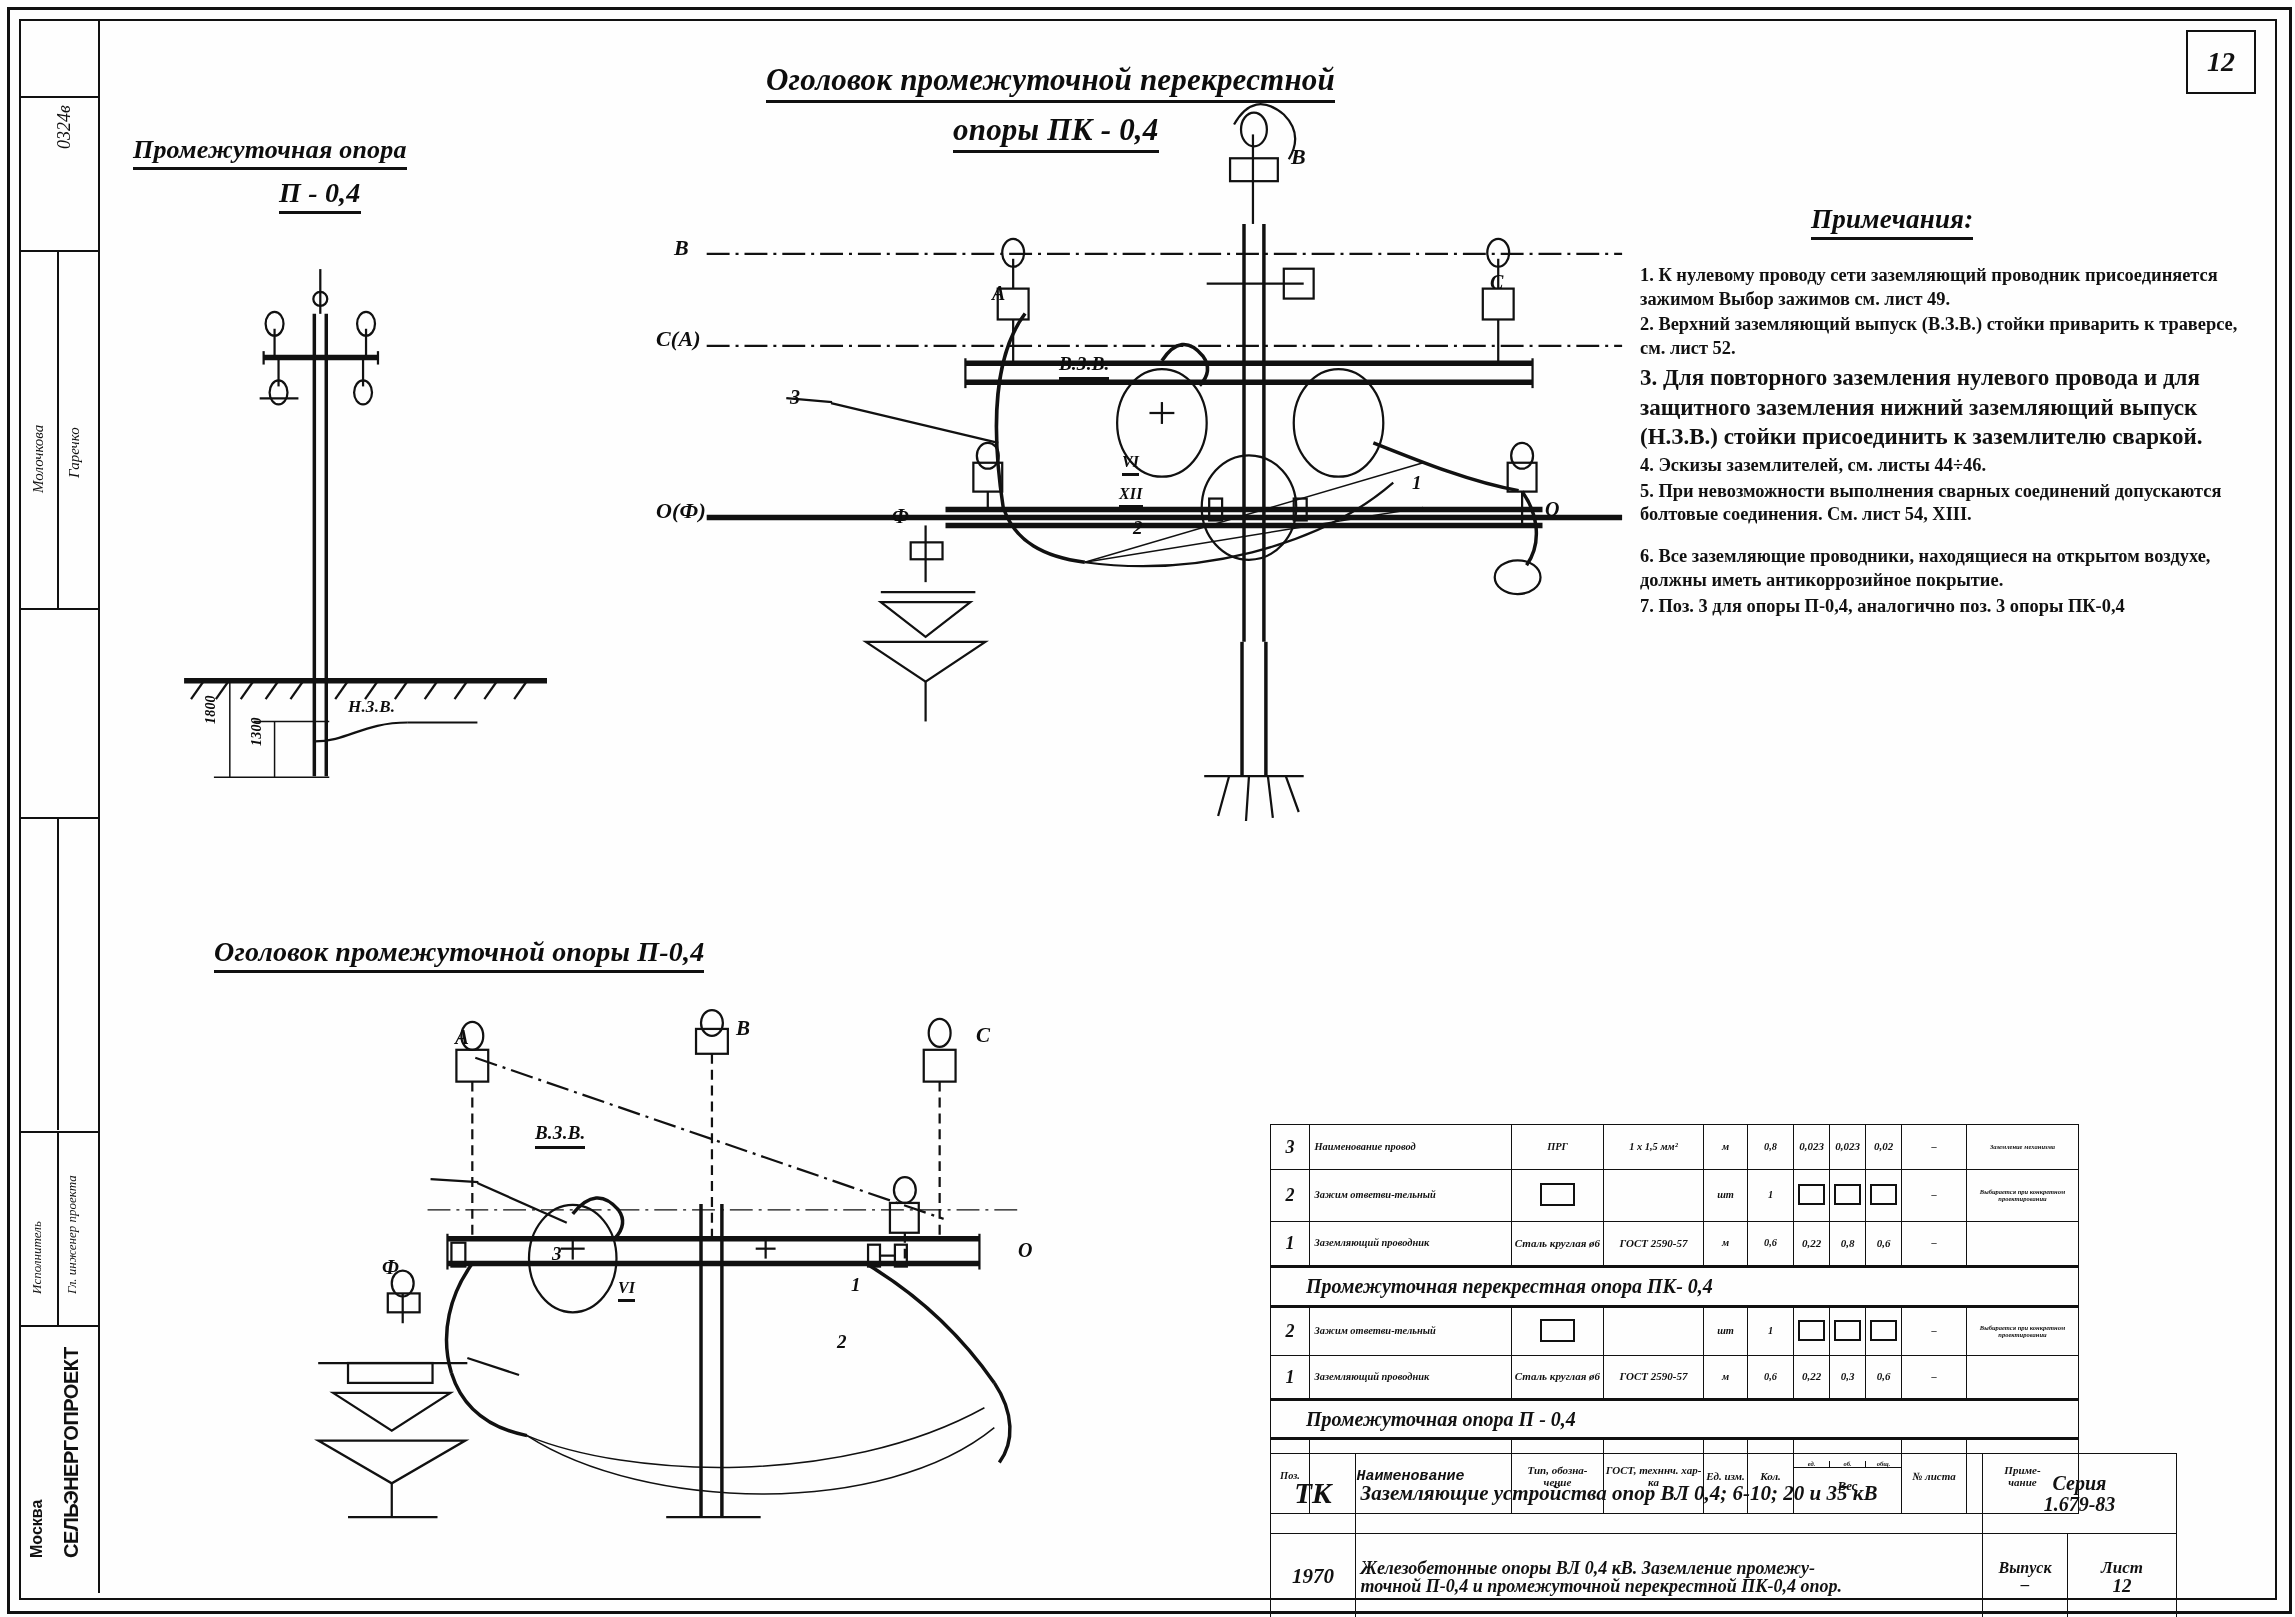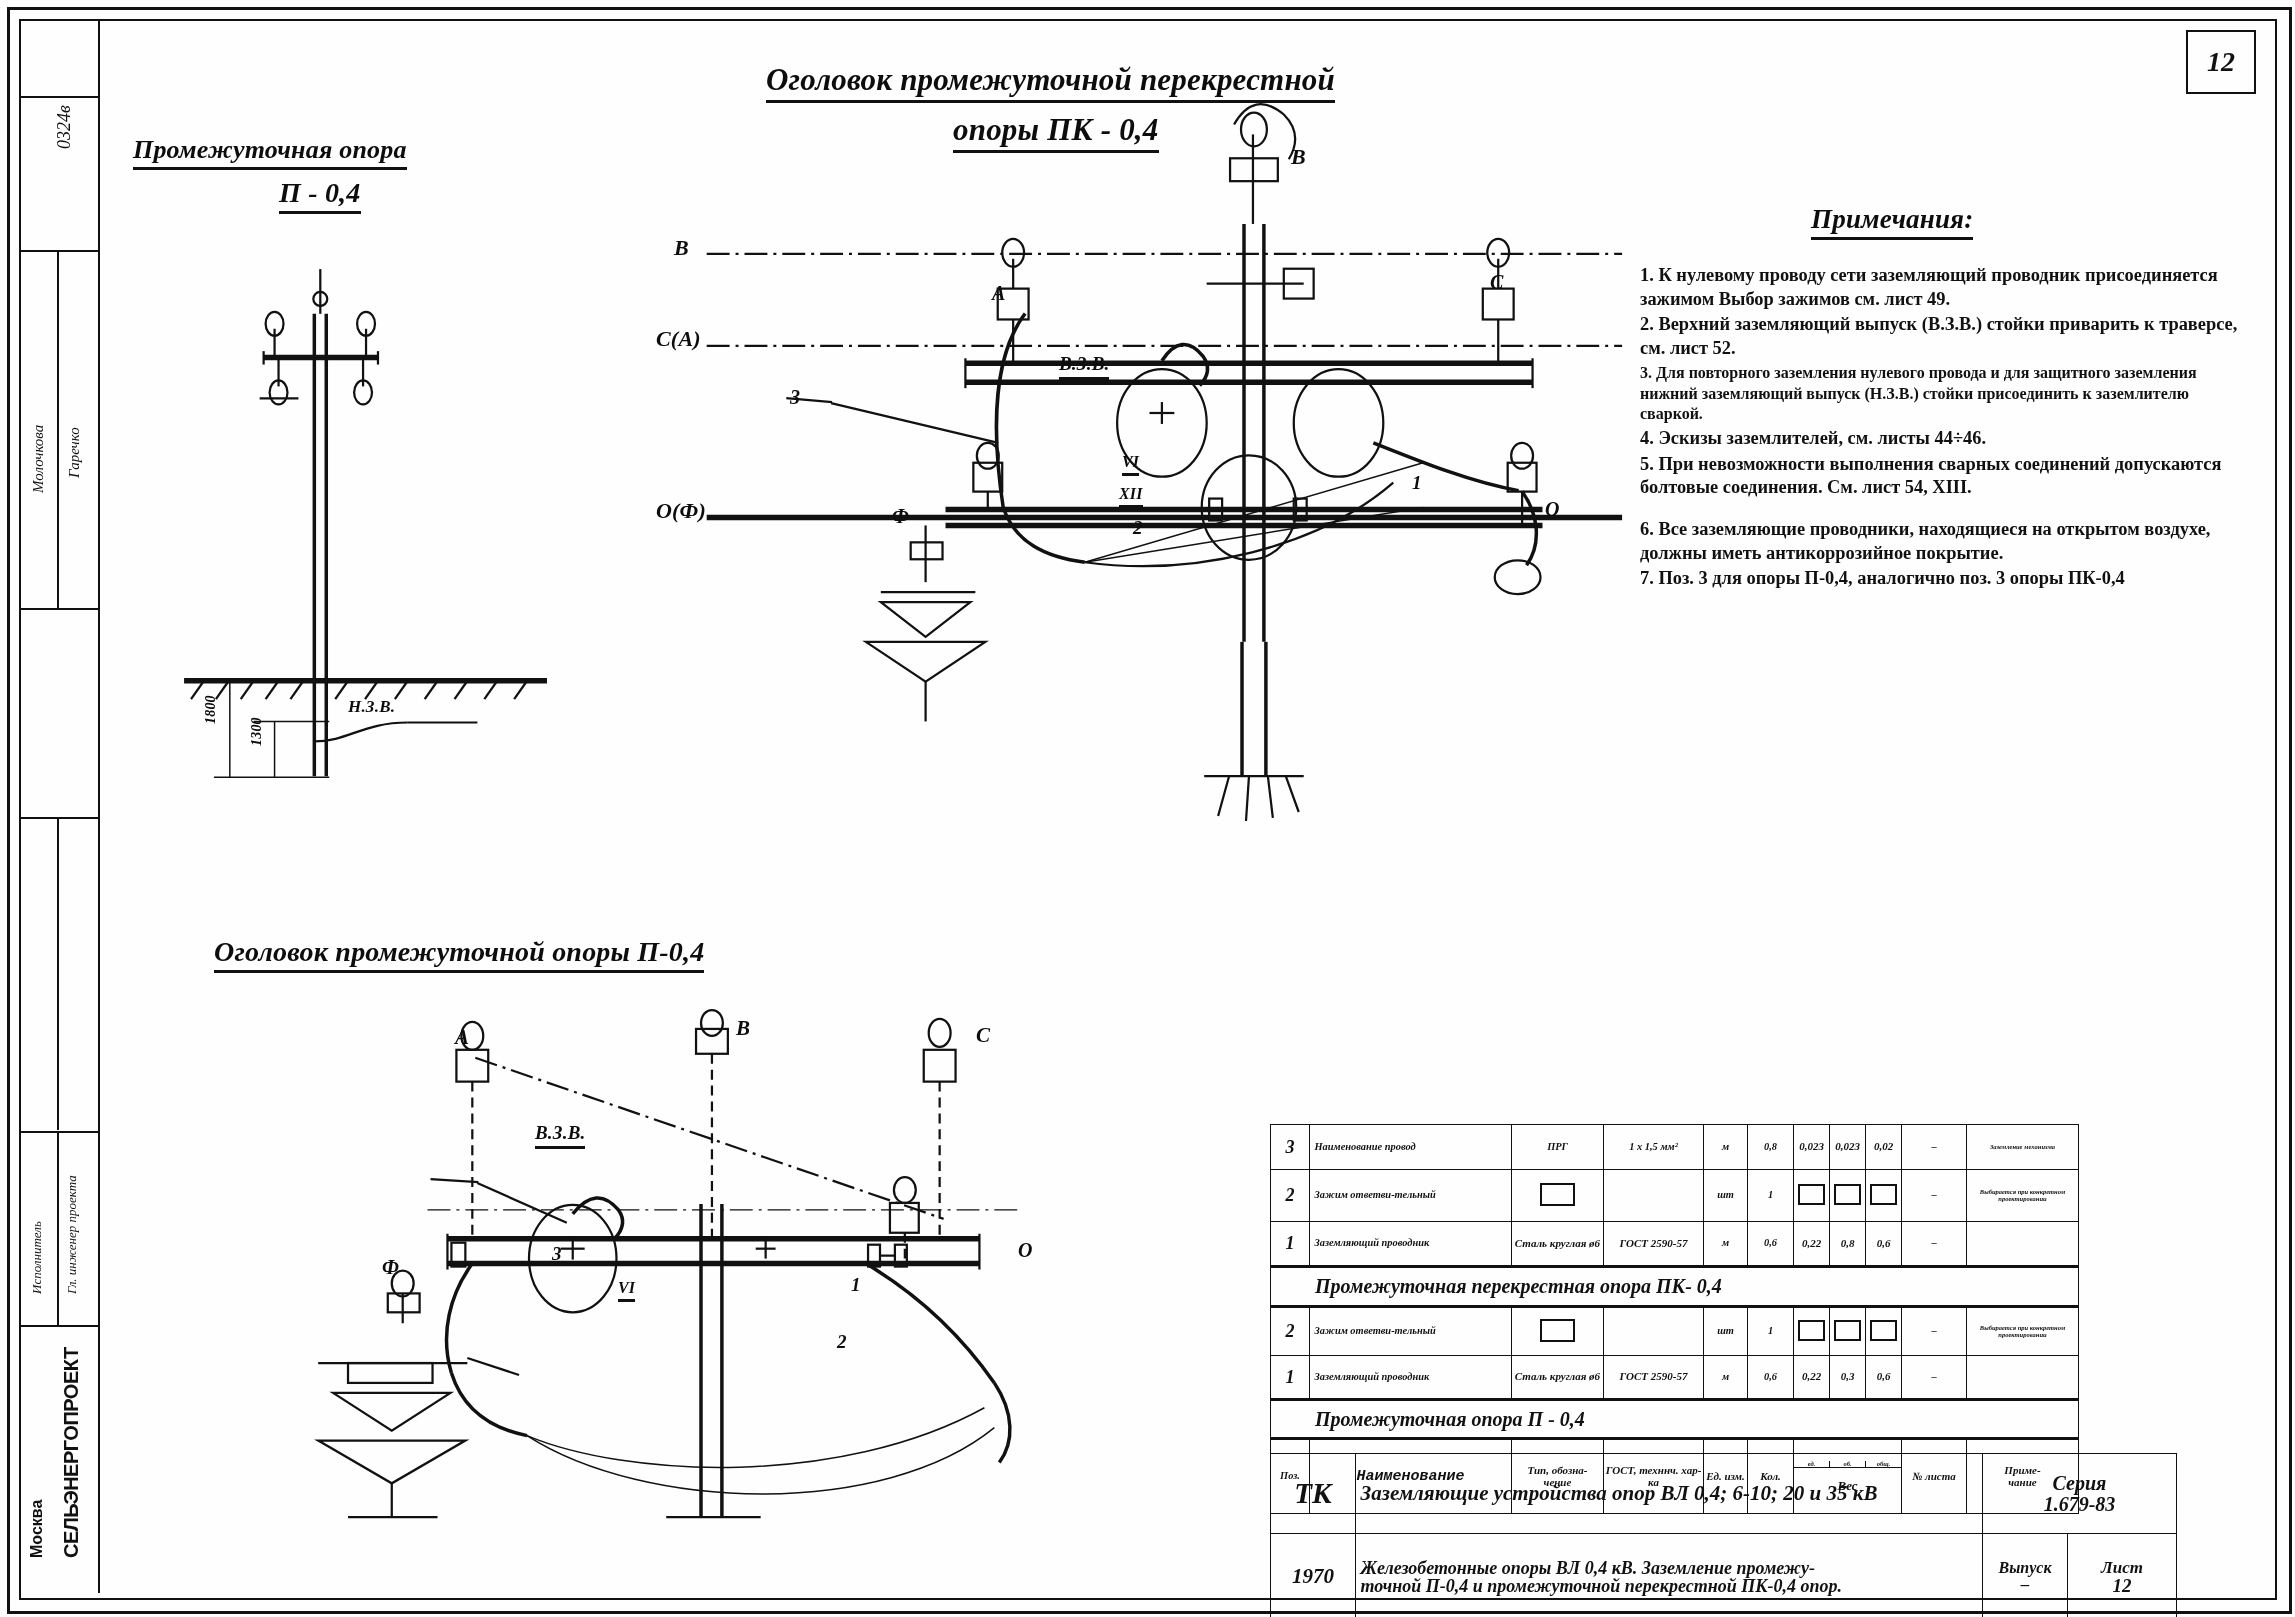--- a/index.html
+++ b/index.html
@@ -46,21 +46,21 @@
 
   
   .tbl{position:absolute;border-collapse:collapse;}
   .tbl td{
     border:1.5px solid #111;
     font-family:"Liberation Serif",serif;font-style:italic;font-weight:bold;
     color:#111;text-align:center;vertical-align:middle;line-height:1.02;
     padding:0.5px 1px;
   }
   .tbl td.lft{text-align:left;padding-left:4.5px;}
-  .tbl td.spanrow{font-size:20px;text-align:left;padding-left:44px;}
+  .tbl td.spanrow{font-size:20px;text-align:left;padding-left:35px;}
   .b-top td{border-top:3px solid #111;}
   .small{font-size:10.4px;}
   .xsmall{font-size:11px;}
   .vsmall{font-size:6.5px;line-height:1.05;}
   .posnum{font-size:18px;}
   .box-empty{display:inline-block;width:31px;height:19px;border:2.5px solid #111;}
   .sheetbox{position:absolute;border:2.5px solid #111;display:flex;align-items:center;justify-content:center;
             font-family:"Liberation Serif",serif;font-style:italic;font-weight:bold;color:#111;}
 </style>
 </head>
@@ -265,21 +265,21 @@
   <div class="hand abs" style="left:1133px;top:517px;font-size:19px;">2</div>
   <div class="hand abs" style="left:1412px;top:472px;font-size:19px;">1</div>
   <div class="hand u abs" style="left:1122px;top:453px;font-size:16px;">VI</div>
   <div class="hand u abs" style="left:1119px;top:485px;font-size:16px;">XII</div>
 
   <div class="hand u abs" style="left:1811px;top:204px;font-size:27px;">Примечания:</div>
 
   <div class="abs" style="left:1640px;top:264px;width:612px;">
     <div class="note" style="font-size:18.4px;line-height:1.29;margin-bottom:2px;">1. К нулевому проводу сети заземляющий проводник присоединяется зажимом Выбор зажимов см. лист 49.</div>
     <div class="note" style="font-size:18.4px;line-height:1.29;margin-bottom:2px;">2. Верхний заземляющий выпуск (В.З.В.) стойки приварить к траверсе, см. лист 52.</div>
-    <div class="note" style="font-size:16px;line-height:1.29;margin-bottom:2px;">3. Для повторного заземления нулевого провода и для защитного заземления нижний заземляющий выпуск (Н.З.В.) стойки присоединить к заземлителю сваркой.</div>
+    <div class="note" style="font-size:23px;line-height:1.29;margin-bottom:2px;">3. Для повторного заземления нулевого провода и для защитного заземления нижний заземляющий выпуск (Н.З.В.) стойки присоединить к заземлителю сваркой.</div>
     <div class="note" style="font-size:18.4px;line-height:1.29;margin-bottom:2px;">4. Эскизы заземлителей, см. листы 44÷46.</div>
     <div class="note" style="font-size:18.4px;line-height:1.29;margin-bottom:18px;">5. При невозможности выполнения сварных соединений допускаются болтовые соединения. См. лист 54, XIII.</div>
     <div class="note" style="font-size:18.4px;line-height:1.29;margin-bottom:2px;">6. Все заземляющие проводники, находящиеся на открытом воздухе, должны иметь антикоррозийное покрытие.</div>
     <div class="note" style="font-size:18.4px;line-height:1.29;">7. Поз. 3 для опоры П-0,4, аналогично поз. 3 опоры ПК-0,4</div>
   </div>
 
   <div class="hand u abs" style="left:214px;top:936px;font-size:28px;">Оголовок промежуточной опоры П-0,4</div>
 
   <svg style="left:318px;top:1015px;width:945px;height:527px;" viewBox="0 0 1900 1060" width="945" height="527">
 

